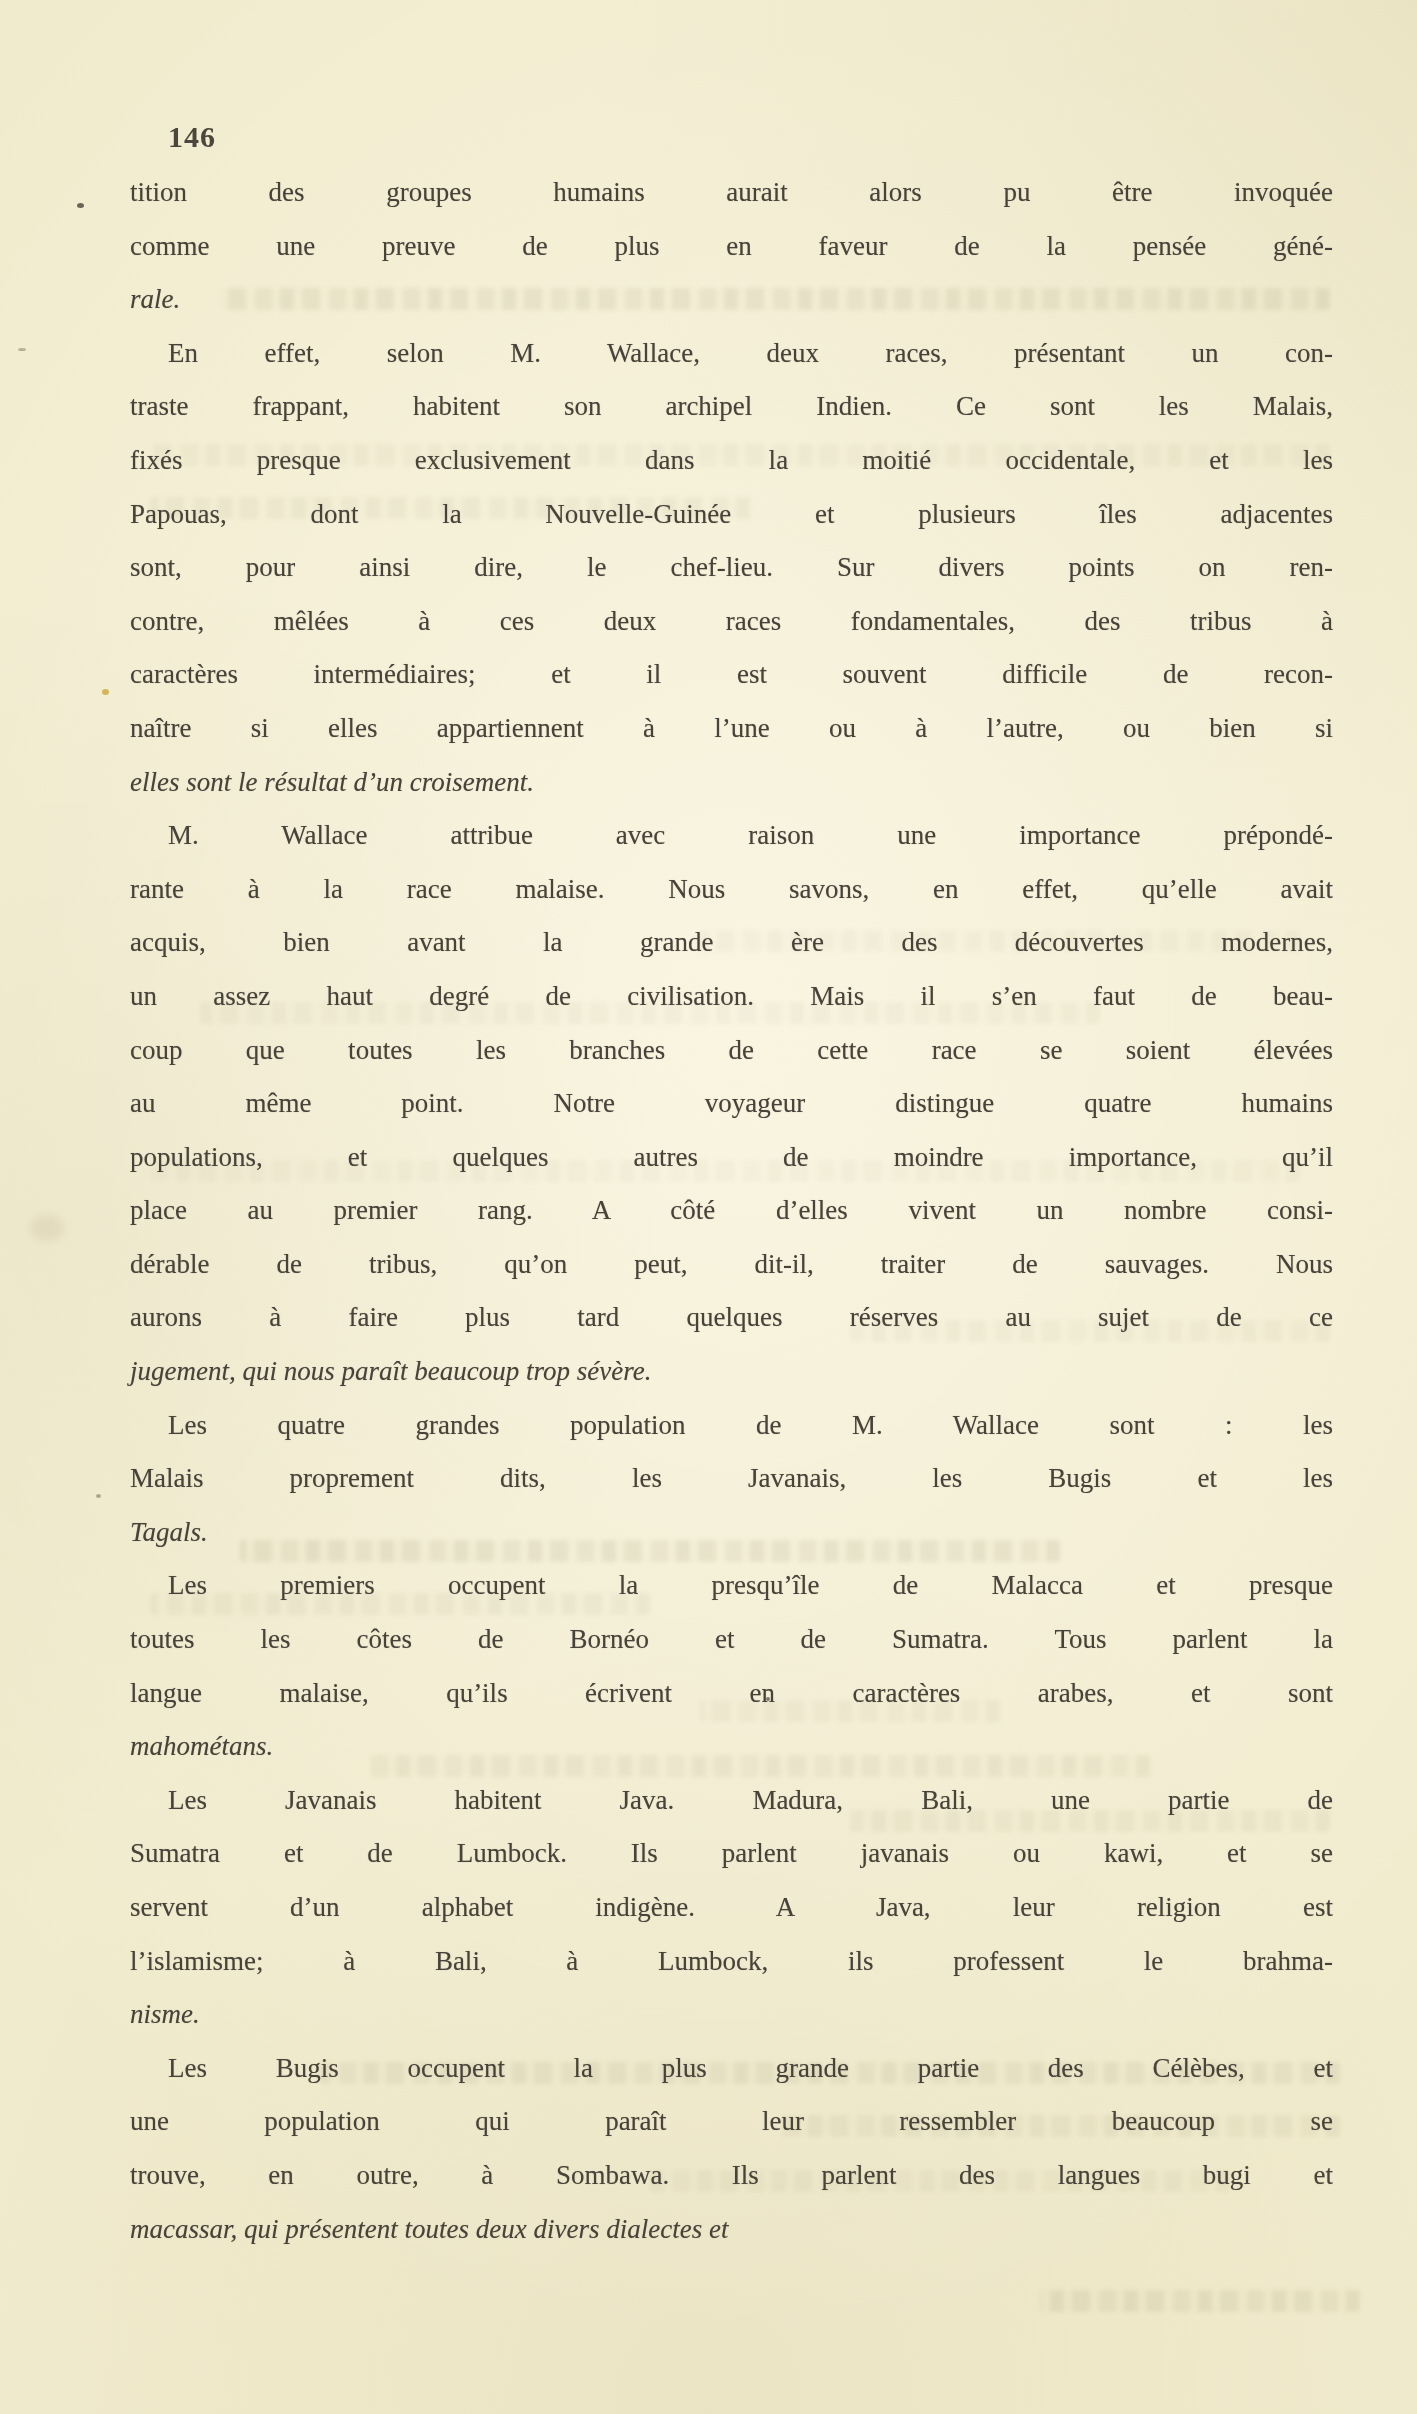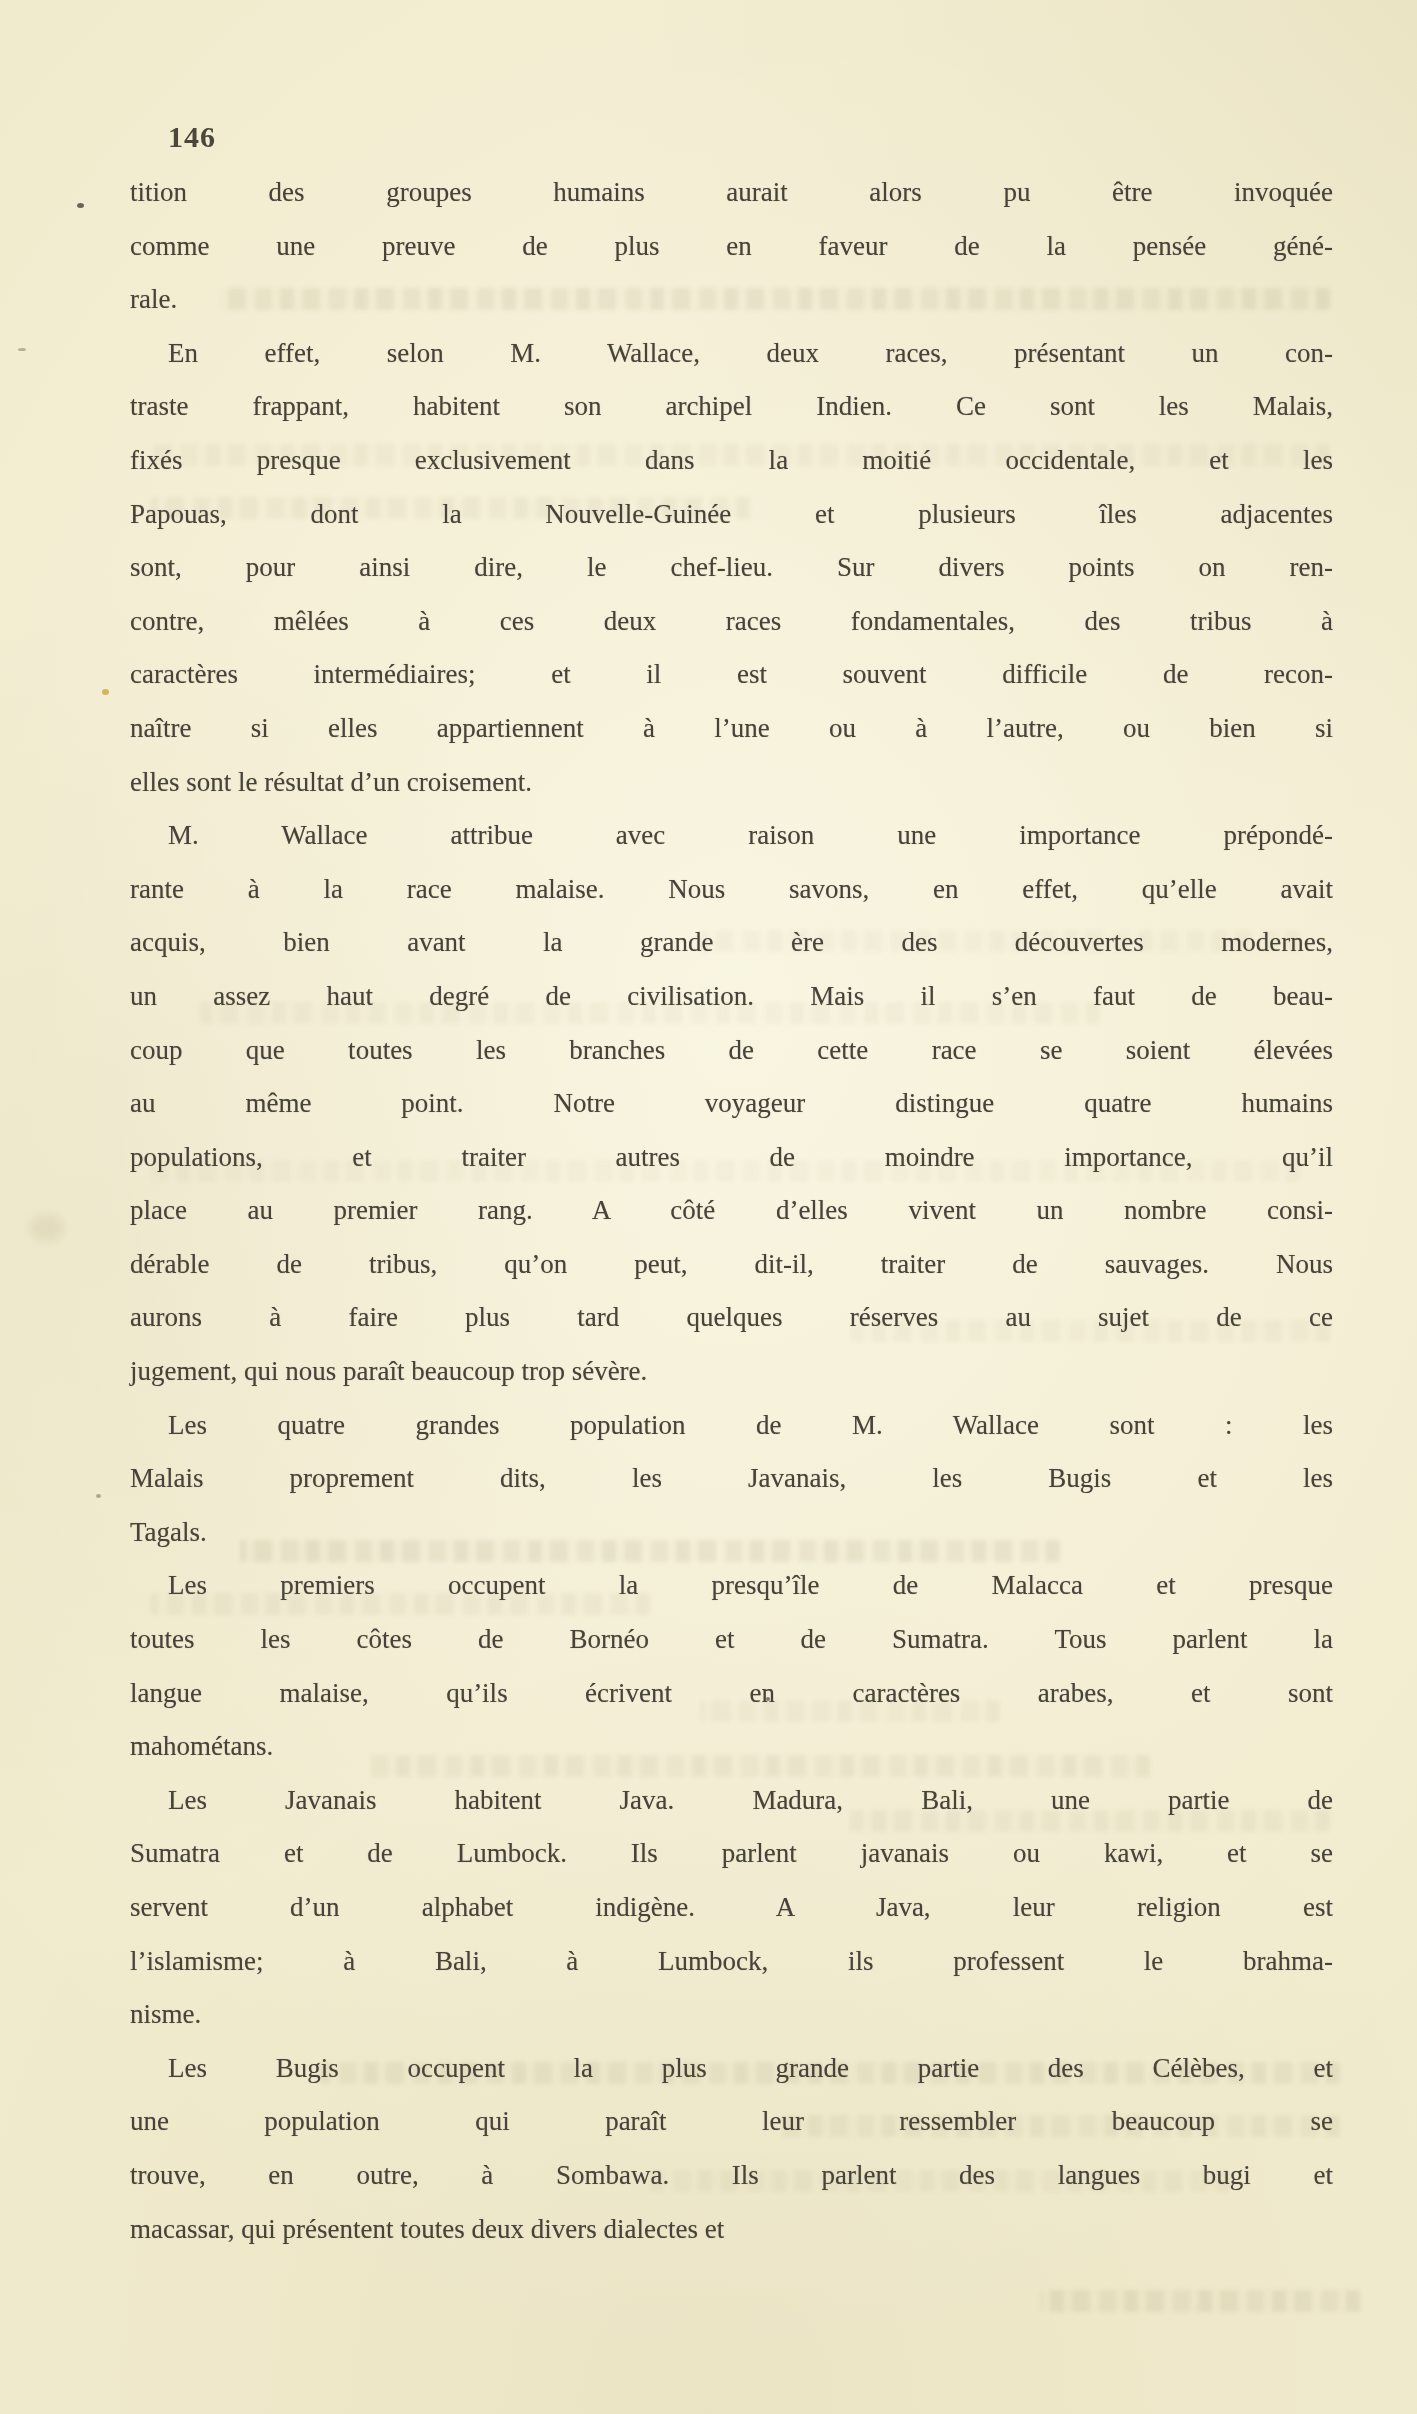--- a/index.html
+++ b/index.html
@@ -39,21 +39,21 @@
   .body-text {
     position: absolute; left: 130px; top: 166px; width: 1203px;
     font-size: 27px; line-height: 53.6px; color: #48433a;
     text-shadow: 0 0 1px rgba(72,67,58,.35);
   }
   .para { margin: 0; }
   .line {
     text-align: justify;
     text-align-last: justify;
   }
-  .line.last { text-align-last: left; }
+  .line.last { text-align-last: left; font-style: italic; }
   .line.indent { text-indent: 38px; }
 
   
   .ghost {
     position: absolute; height: 22px;
     transform: scaleX(-1);
     filter: blur(2.2px);
     border-radius: 3px;
     background: repeating-linear-gradient(90deg,
       rgba(128,122,86,0.30) 0px 14px,
@@ -117,21 +117,21 @@
         <div class="line">naître si elles appartiennent à l’une ou à l’autre, ou bien si</div>
         <div class="line last">elles sont le résultat d’un croisement.</div>
       </div>
       <div class="para">
         <div class="line indent">M. Wallace attribue avec raison une importance prépondé-</div>
         <div class="line">rante à la race malaise. Nous savons, en effet, qu’elle avait</div>
         <div class="line">acquis, bien avant la grande ère des découvertes modernes,</div>
         <div class="line">un assez haut degré de civilisation. Mais il s’en faut de beau-</div>
         <div class="line">coup que toutes les branches de cette race se soient élevées</div>
         <div class="line">au même point. Notre voyageur distingue quatre humains</div>
-        <div class="line">populations, et traiter autres de moindre importance, qu’il</div>
+        <div class="line">populations, et quelques autres de moindre importance, qu’il</div>
         <div class="line">place au premier rang. A côté d’elles vivent un nombre consi-</div>
         <div class="line">dérable de tribus, qu’on peut, dit-il, traiter de sauvages. Nous</div>
         <div class="line">aurons à faire plus tard quelques réserves au sujet de ce</div>
         <div class="line last">jugement, qui nous paraît beaucoup trop sévère.</div>
       </div>
       <div class="para">
         <div class="line indent">Les quatre grandes population de M. Wallace sont : les</div>
         <div class="line">Malais proprement dits, les Javanais, les Bugis et les</div>
         <div class="line last">Tagals.</div>
       </div>

